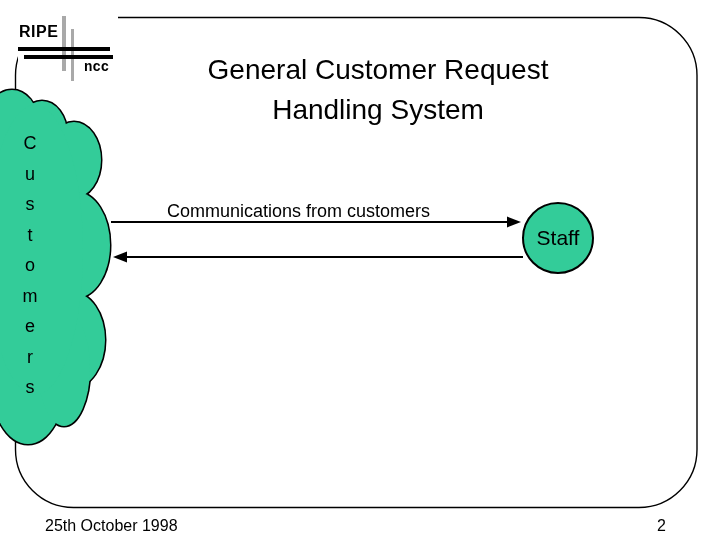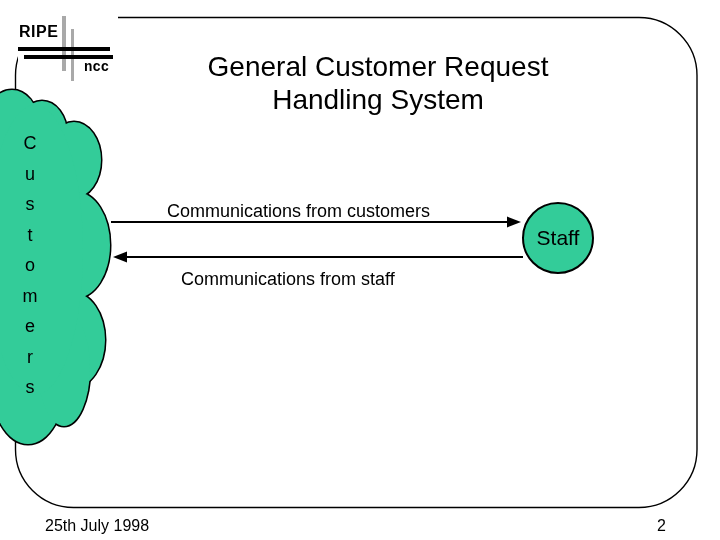--- a/index.html
+++ b/index.html
@@ -5,21 +5,21 @@
   html,body{margin:0;padding:0;background:#fff;}
   #slide{
     position:relative;width:720px;height:540px;background:#ffffff;
     font-family:"Liberation Sans","DejaVu Sans",sans-serif;overflow:hidden;border-radius:13px;
   }
   .abs{position:absolute;}
   #diagram-svg{position:absolute;left:0;top:0;}
   
   .slide-title{
     left:158px;top:50px;width:440px;text-align:center;
-    font-size:28px;line-height:33px;color:#000;
+    font-size:28px;line-height:40px;color:#000;
   }
   
   .logo{left:18px;top:12px;width:100px;height:72px;background:#fff;}
   .logo .ripe{position:absolute;left:1px;top:11px;font-size:16px;font-weight:bold;letter-spacing:0.5px;color:#000;}
   .logo .ncc{position:absolute;left:66px;top:47px;font-size:14px;font-weight:bold;color:#000;font-family:Liberation Mono, monospace;}
   .logo .vbar1{position:absolute;left:44px;top:4px;width:4px;height:55px;background:#a9a9a9;}
   .logo .vbar2{position:absolute;left:53px;top:17px;width:3px;height:52px;background:#a9a9a9;}
   .logo .hbar1{position:absolute;left:0px;top:35px;width:92px;height:4px;background:#000;}
   .logo .hbar2{position:absolute;left:6px;top:43px;width:89px;height:4px;background:#000;}
   
@@ -94,20 +94,19 @@
     <div class="hbar2"></div>
     <div class="ripe">RIPE</div>
     <div class="ncc">ncc</div>
   </div>
 
   <div class="abs slide-title">General Customer Request Handling System</div>
 
   <div class="abs cloud-label">Customers</div>
 
   <div class="abs arrow-label label-top">Communications from customers</div>
-  <div class="abs arrow-label label-bottom">Communications from staff</div>
 
   <div class="abs staff-label">Staff</div>
 
-  <div class="abs footer footer-date">25th July 1998</div>
+  <div class="abs footer footer-date">25th October 1998</div>
   <div class="abs footer footer-page">2</div>
 
 </div>
 
 </body></html>

